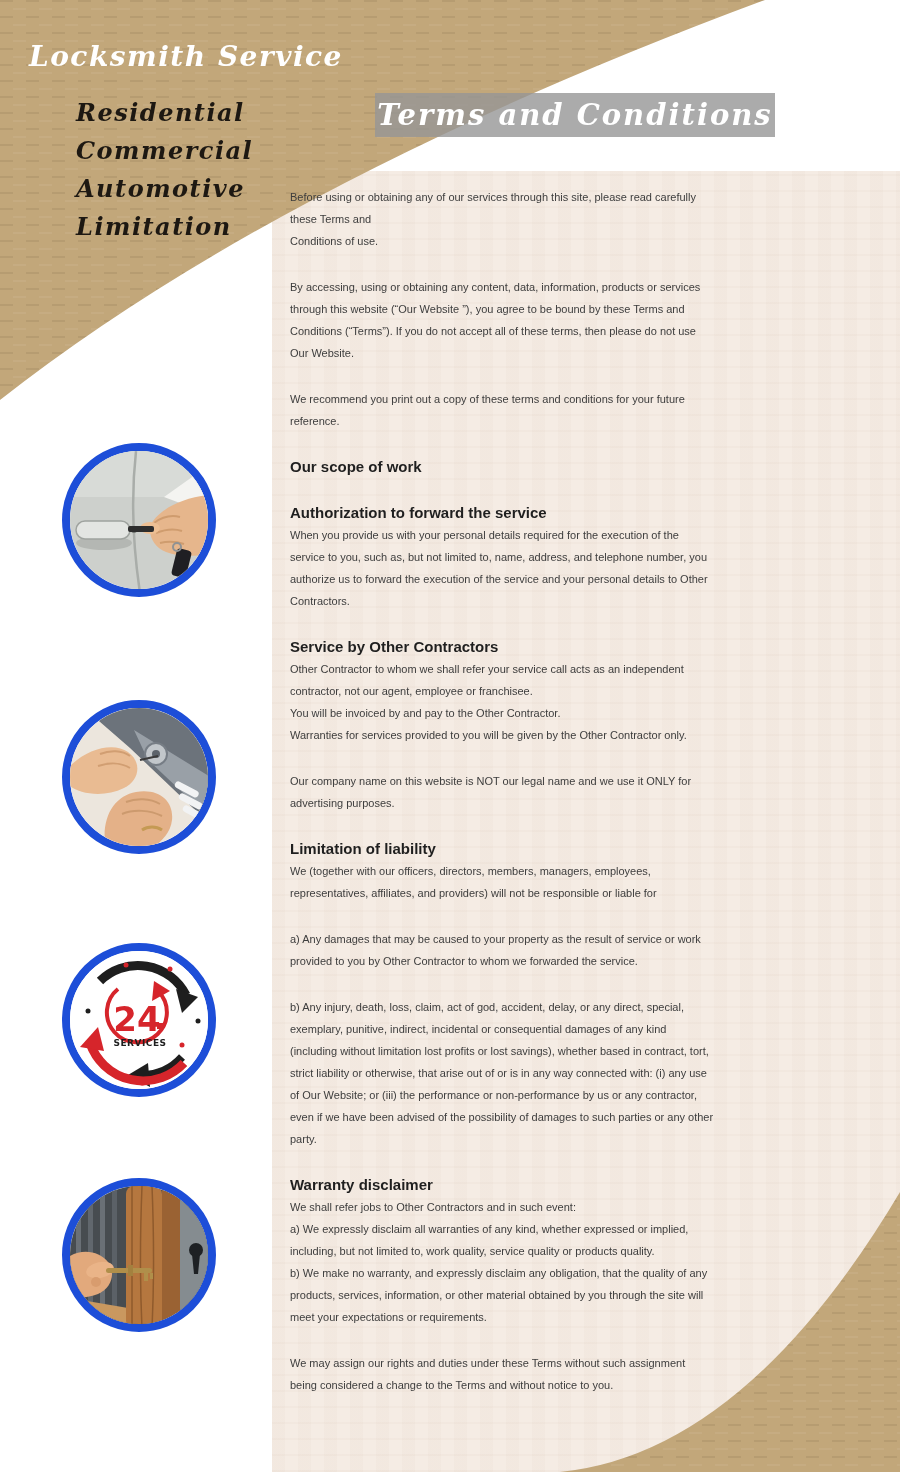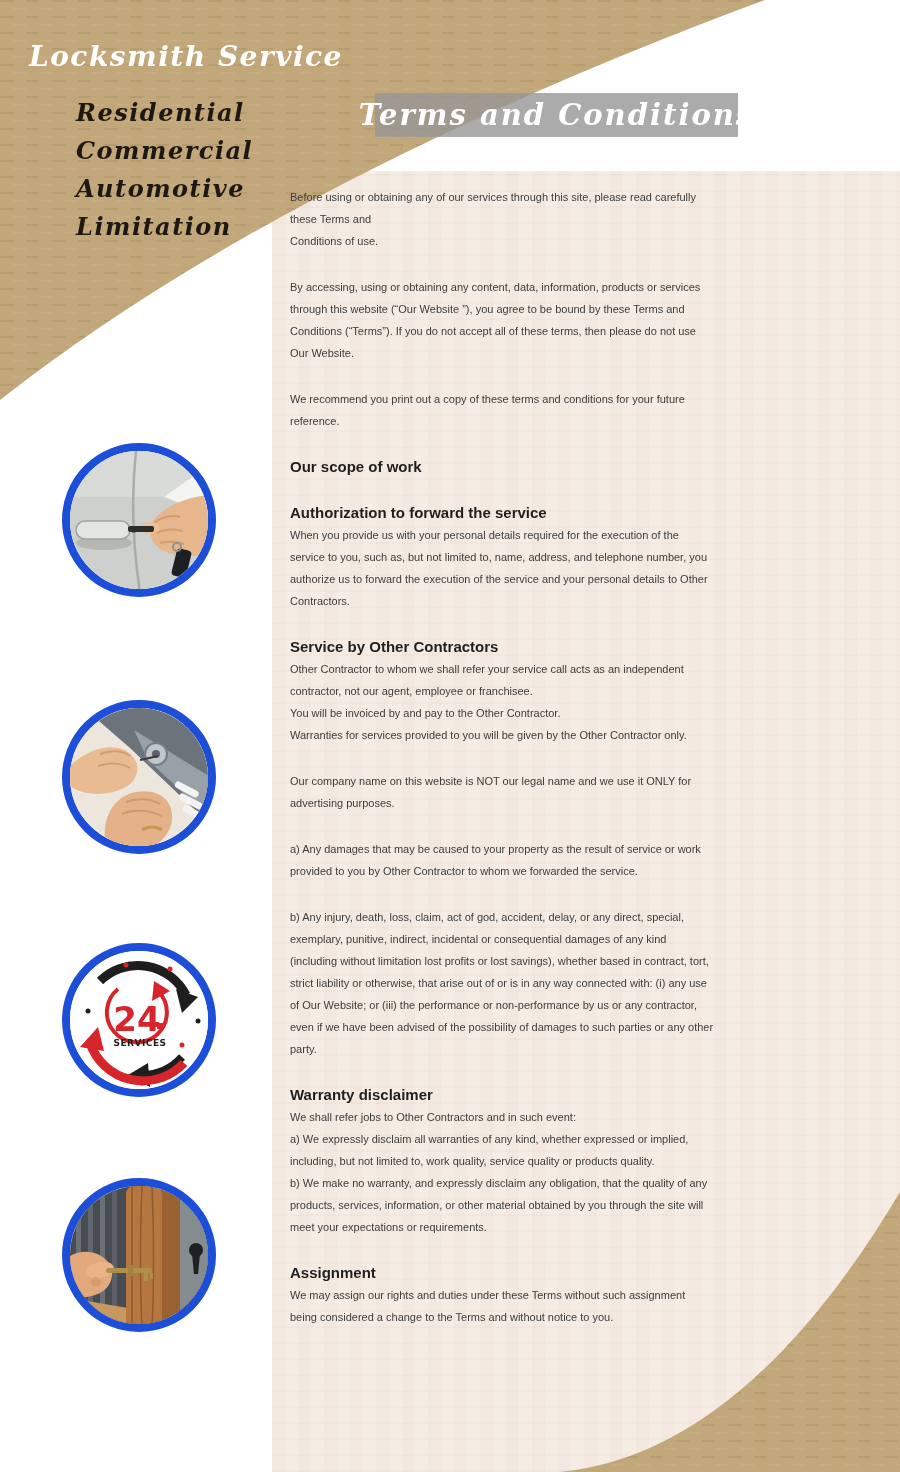--- a/index.html
+++ b/index.html
@@ -22,21 +22,21 @@
     font-family:"DejaVu Serif",serif;font-style:italic;font-weight:700;
     font-size:28px;color:#ffffff;letter-spacing:1.5px;white-space:nowrap;
   }
   .menu{position:absolute;left:76px;top:94px;z-index:3;}
   .menu-item{
     font-family:"DejaVu Serif",serif;font-style:italic;font-weight:700;
     font-size:24px;line-height:38px;color:#1d1812;letter-spacing:1.5px;white-space:nowrap;
   }
   
   .banner{
-    position:absolute;left:375px;top:93px;width:363px;height:44px;z-index:4;
+    position:absolute;left:375px;top:93px;width:400px;height:44px;z-index:4;
     background:rgba(150,150,150,0.8);
     display:flex;align-items:center;justify-content:center;
   }
   .banner span{
     font-family:"DejaVu Serif",serif;font-style:italic;font-weight:700;
     font-size:29px;color:#ffffff;letter-spacing:2px;white-space:nowrap;
   }
   
   .content{position:absolute;left:290px;top:186px;width:592px;z-index:5;}
   .block{margin-bottom:24px;}
@@ -199,20 +199,25 @@
       <div class="bp">Other Contractor to whom we shall refer your service call acts as an independent
 contractor, not our agent, employee or franchisee.
 You will be invoiced by and pay to the Other Contractor.
 Warranties for services provided to you will be given by the Other Contractor only.</div>
     </div>
     <div class="block">
       <div class="bp">Our company name on this website is NOT our legal name and we use it ONLY for
 advertising purposes.</div>
     </div>
     <div class="block">
+      <div class="bh">Limitation of liability</div>
+      <div class="bp">We (together with our officers, directors, members, managers, employees,
+representatives, affiliates, and providers) will not be responsible or liable for</div>
+    </div>
+    <div class="block">
       <div class="bp">a) Any damages that may be caused to your property as the result of service or work
 provided to you by Other Contractor to whom we forwarded the service.</div>
     </div>
     <div class="block">
       <div class="bp">b) Any injury, death, loss, claim, act of god, accident, delay, or any direct, special,
 exemplary, punitive, indirect, incidental or consequential damages of any kind
 (including without limitation lost profits or lost savings), whether based in contract, tort,
 strict liability or otherwise, that arise out of or is in any way connected with: (i) any use
 of Our Website; or (iii) the performance or non-performance by us or any contractor,
 even if we have been advised of the possibility of damages to such parties or any other
@@ -221,17 +226,16 @@
     <div class="block">
       <div class="bh">Warranty disclaimer</div>
       <div class="bp">We shall refer jobs to Other Contractors and in such event:
 a) We expressly disclaim all warranties of any kind, whether expressed or implied,
 including, but not limited to, work quality, service quality or products quality.
 b) We make no warranty, and expressly disclaim any obligation, that the quality of any
 products, services, information, or other material obtained by you through the site will
 meet your expectations or requirements.</div>
     </div>
     <div class="block">
-      <div class="bh">Assignment</div>
       <div class="bp">We may assign our rights and duties under these Terms without such assignment
 being considered a change to the Terms and without notice to you.</div>
     </div>
   </div>
 
 </body></html>

